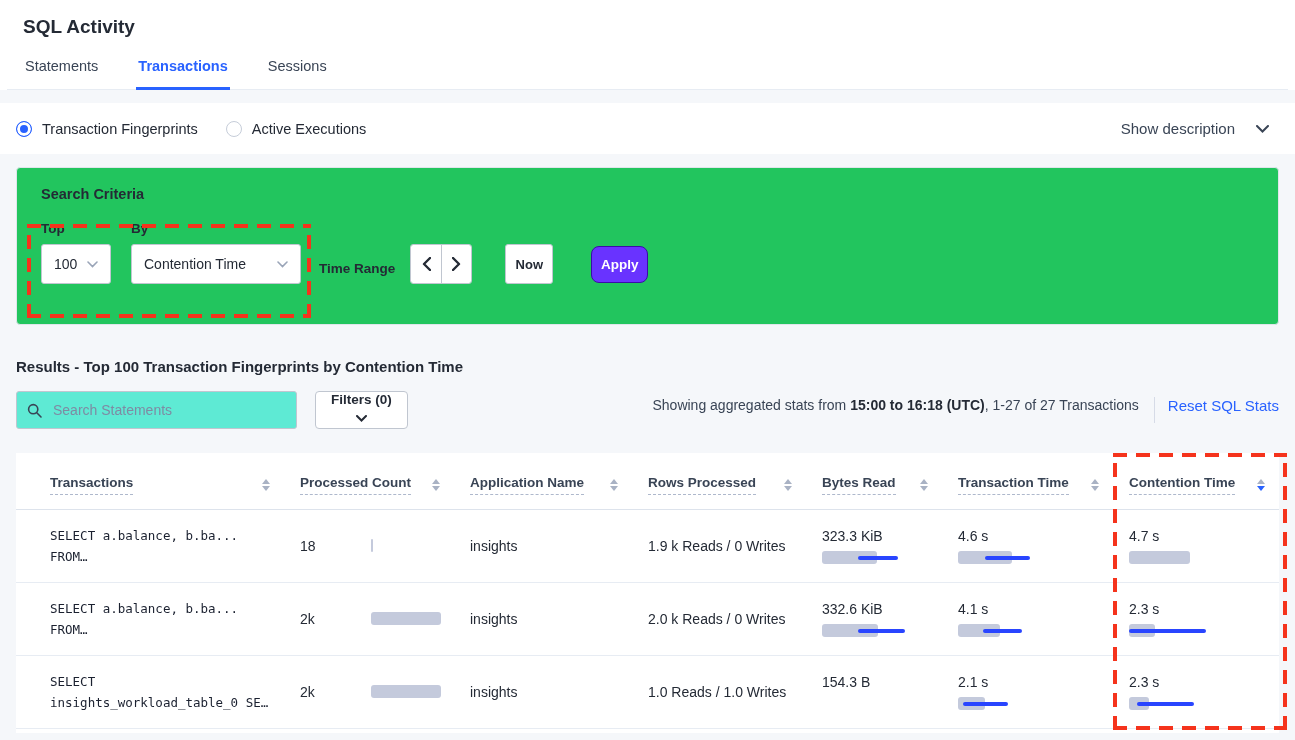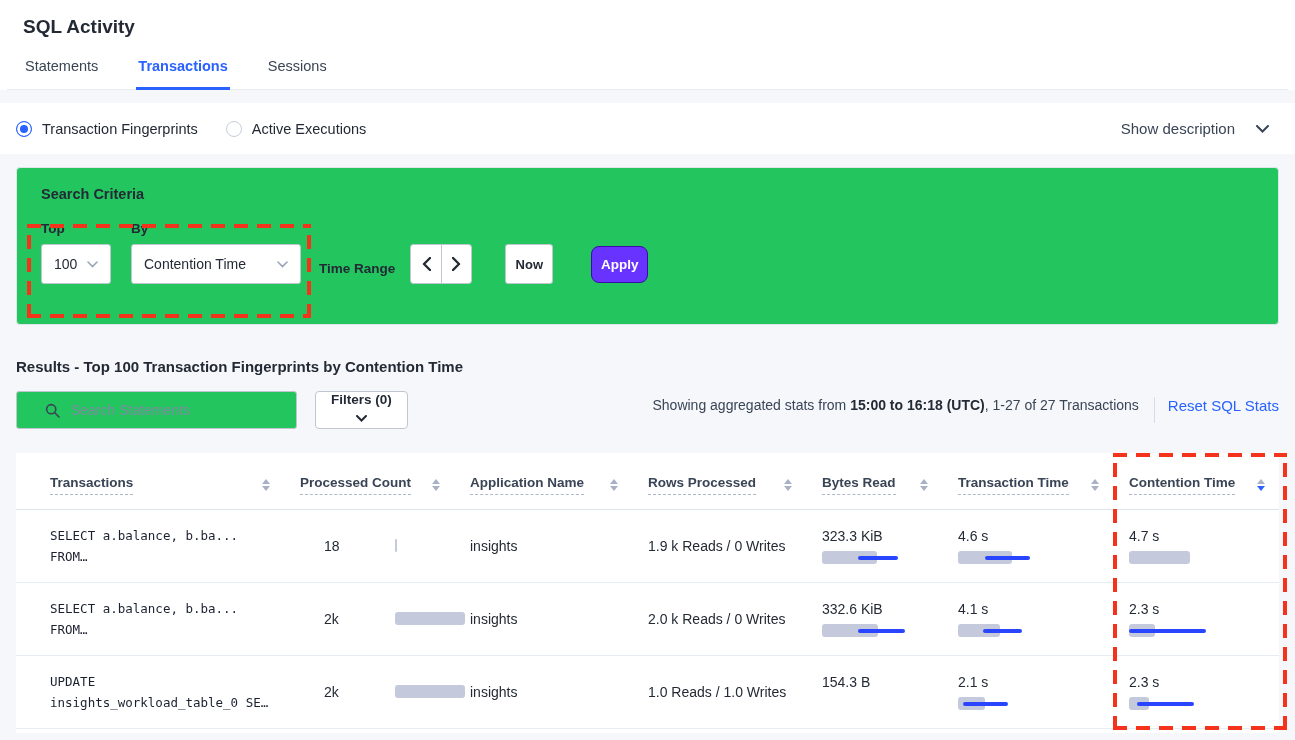--- a/index.html
+++ b/index.html
@@ -43,21 +43,21 @@
   .sel-time{width:280px;}
   .time-badge{background:#e7ecf3;border-radius:3px;padding:3px 8px;font-size:12.5px;font-weight:700;margin-right:11px;color:var(--text-dark);}
   .arrow-group{display:flex;margin-left:15px;border:1px solid var(--border-ctrl);border-radius:3px;overflow:hidden;height:40px;}
   .arrow-btn{width:30px;height:100%;background:#fff;border:none;display:flex;align-items:center;justify-content:center;cursor:pointer;padding:0;}
   .arrow-btn + .arrow-btn{border-left:1px solid var(--border-ctrl);}
   .now-btn{margin-left:33px;height:40px;width:48px;background:#fff;border:1px solid var(--border-ctrl);border-radius:3px;font-size:13px;font-weight:700;color:var(--text-dark);cursor:pointer;font-family:inherit;}
   .apply-btn{margin-left:38px;height:37px;width:57px;background:var(--purple);border:1px solid #3b0ca8;border-radius:8px;color:#fff;font-size:13.5px;font-weight:700;cursor:pointer;font-family:inherit;margin-bottom:1px;}
   
   .results-heading{margin:33px 16px 16px;font-size:15px;font-weight:700;color:var(--text-dark);}
   .controls-row{margin:0 16px;display:flex;align-items:center;}
-  .search-box{width:281px;height:38px;border:1px solid var(--border-ctrl);border-radius:3px;background:#22c55e;display:flex;align-items:center;padding:0 28px;gap:9px;}
+  .search-box{width:281px;height:38px;border:1px solid var(--border-ctrl);border-radius:3px;background:#5eead4;display:flex;align-items:center;padding:0 10px;gap:9px;}
   .search-box input{border:none;outline:none;flex:1;font-size:14px;font-family:inherit;color:var(--text-dark);background:transparent;}
   .search-box input::placeholder{color:#7e8ba3;}
   .ctl-btn{height:38px;background:#fff;border:1px solid var(--border-ctrl);border-radius:4px;display:flex;align-items:center;gap:8px;padding:0 15px;font-size:13.5px;font-weight:700;color:var(--text-dark);cursor:pointer;font-family:inherit;flex-direction:column;}
   .btn-filters{margin-left:18px;}
   .btn-columns{margin-left:14px;}
   .right-stats{margin-left:auto;display:flex;align-items:flex-start;}
   .stats-text{font-size:14px;color:var(--text-mid);}
   .stats-text b{color:var(--text-dark);}
   .v-divider{width:1px;height:26px;background:#d6dbe7;margin:0 13px 0 15px;}
   .reset-link{font-size:15px;color:var(--accent);cursor:pointer;white-space:nowrap;}
@@ -70,21 +70,21 @@
   .th-label{border-bottom:1.5px dashed #aeb8cc;padding-bottom:4px;}
   .sorter{display:flex;flex-direction:column;gap:2px;margin-left:10px;flex:0 0 auto;}
   .tri{width:0;height:0;border-left:4px solid transparent;border-right:4px solid transparent;}
   .tri-up{border-bottom:5px solid #a9b2c4;}
   .tri-down{border-top:5px solid #a9b2c4;}
   .sorter.active-desc .tri-down{border-top-color:var(--accent);}
   td{padding:14px 14px 14px 16px;border-bottom:1px solid var(--border-light);height:73px;vertical-align:middle;font-size:14px;color:var(--text-dark);}
   td.c-txn{padding-left:34px;}
   .sql{font-family:"DejaVu Sans Mono","Liberation Mono",monospace;font-size:12.5px;line-height:1.7;color:#1b2130;white-space:nowrap;overflow:hidden;}
   .exec-cell{display:flex;align-items:center;}
-  .exec-num{width:44px;flex:0 0 auto;margin-left:24px;}
+  .exec-num{width:44px;flex:0 0 auto;}
   .bar-zone{position:relative;height:14px;width:80px;}
   .exec-cell .bar-zone{margin-left:27px;width:70px;}
   .bar-gray{position:absolute;left:0;top:0;height:13px;border-radius:3px;background:var(--bar-gray);}
   .bar-blue{position:absolute;top:5px;height:4px;border-radius:2px;background:var(--bar-blue);}
   .metric-val{margin-bottom:7px;}
   
   .dashed-rect{position:absolute;pointer-events:none;z-index:50;
     background-image:
       repeating-linear-gradient(90deg,var(--red) 0 14px,transparent 14px 23px),
       repeating-linear-gradient(90deg,var(--red) 0 14px,transparent 14px 23px),
@@ -344,21 +344,21 @@
             <div class="metric-val">2.3 s</div>
             <div class="bar-zone">
               <span class="bar-gray" style="width: 26px;"></span>
               <span class="bar-blue" style="left: 0px; width: 77px;"></span>
             </div>
           </td>
       </tr>
       <tr>
         <td class="c-txn">
             <div class="sql">
-              <div>UPDATE</div>
+              <div>SELECT</div>
               <div>insights_workload_table_0 SE…</div>
             </div>
           </td>
         <td>
             <div class="exec-cell">
               <span class="exec-num">2k</span>
               <span class="bar-zone">
                 <span class="bar-gray" style="width: 70px;"></span>
               </span>
             </div>

